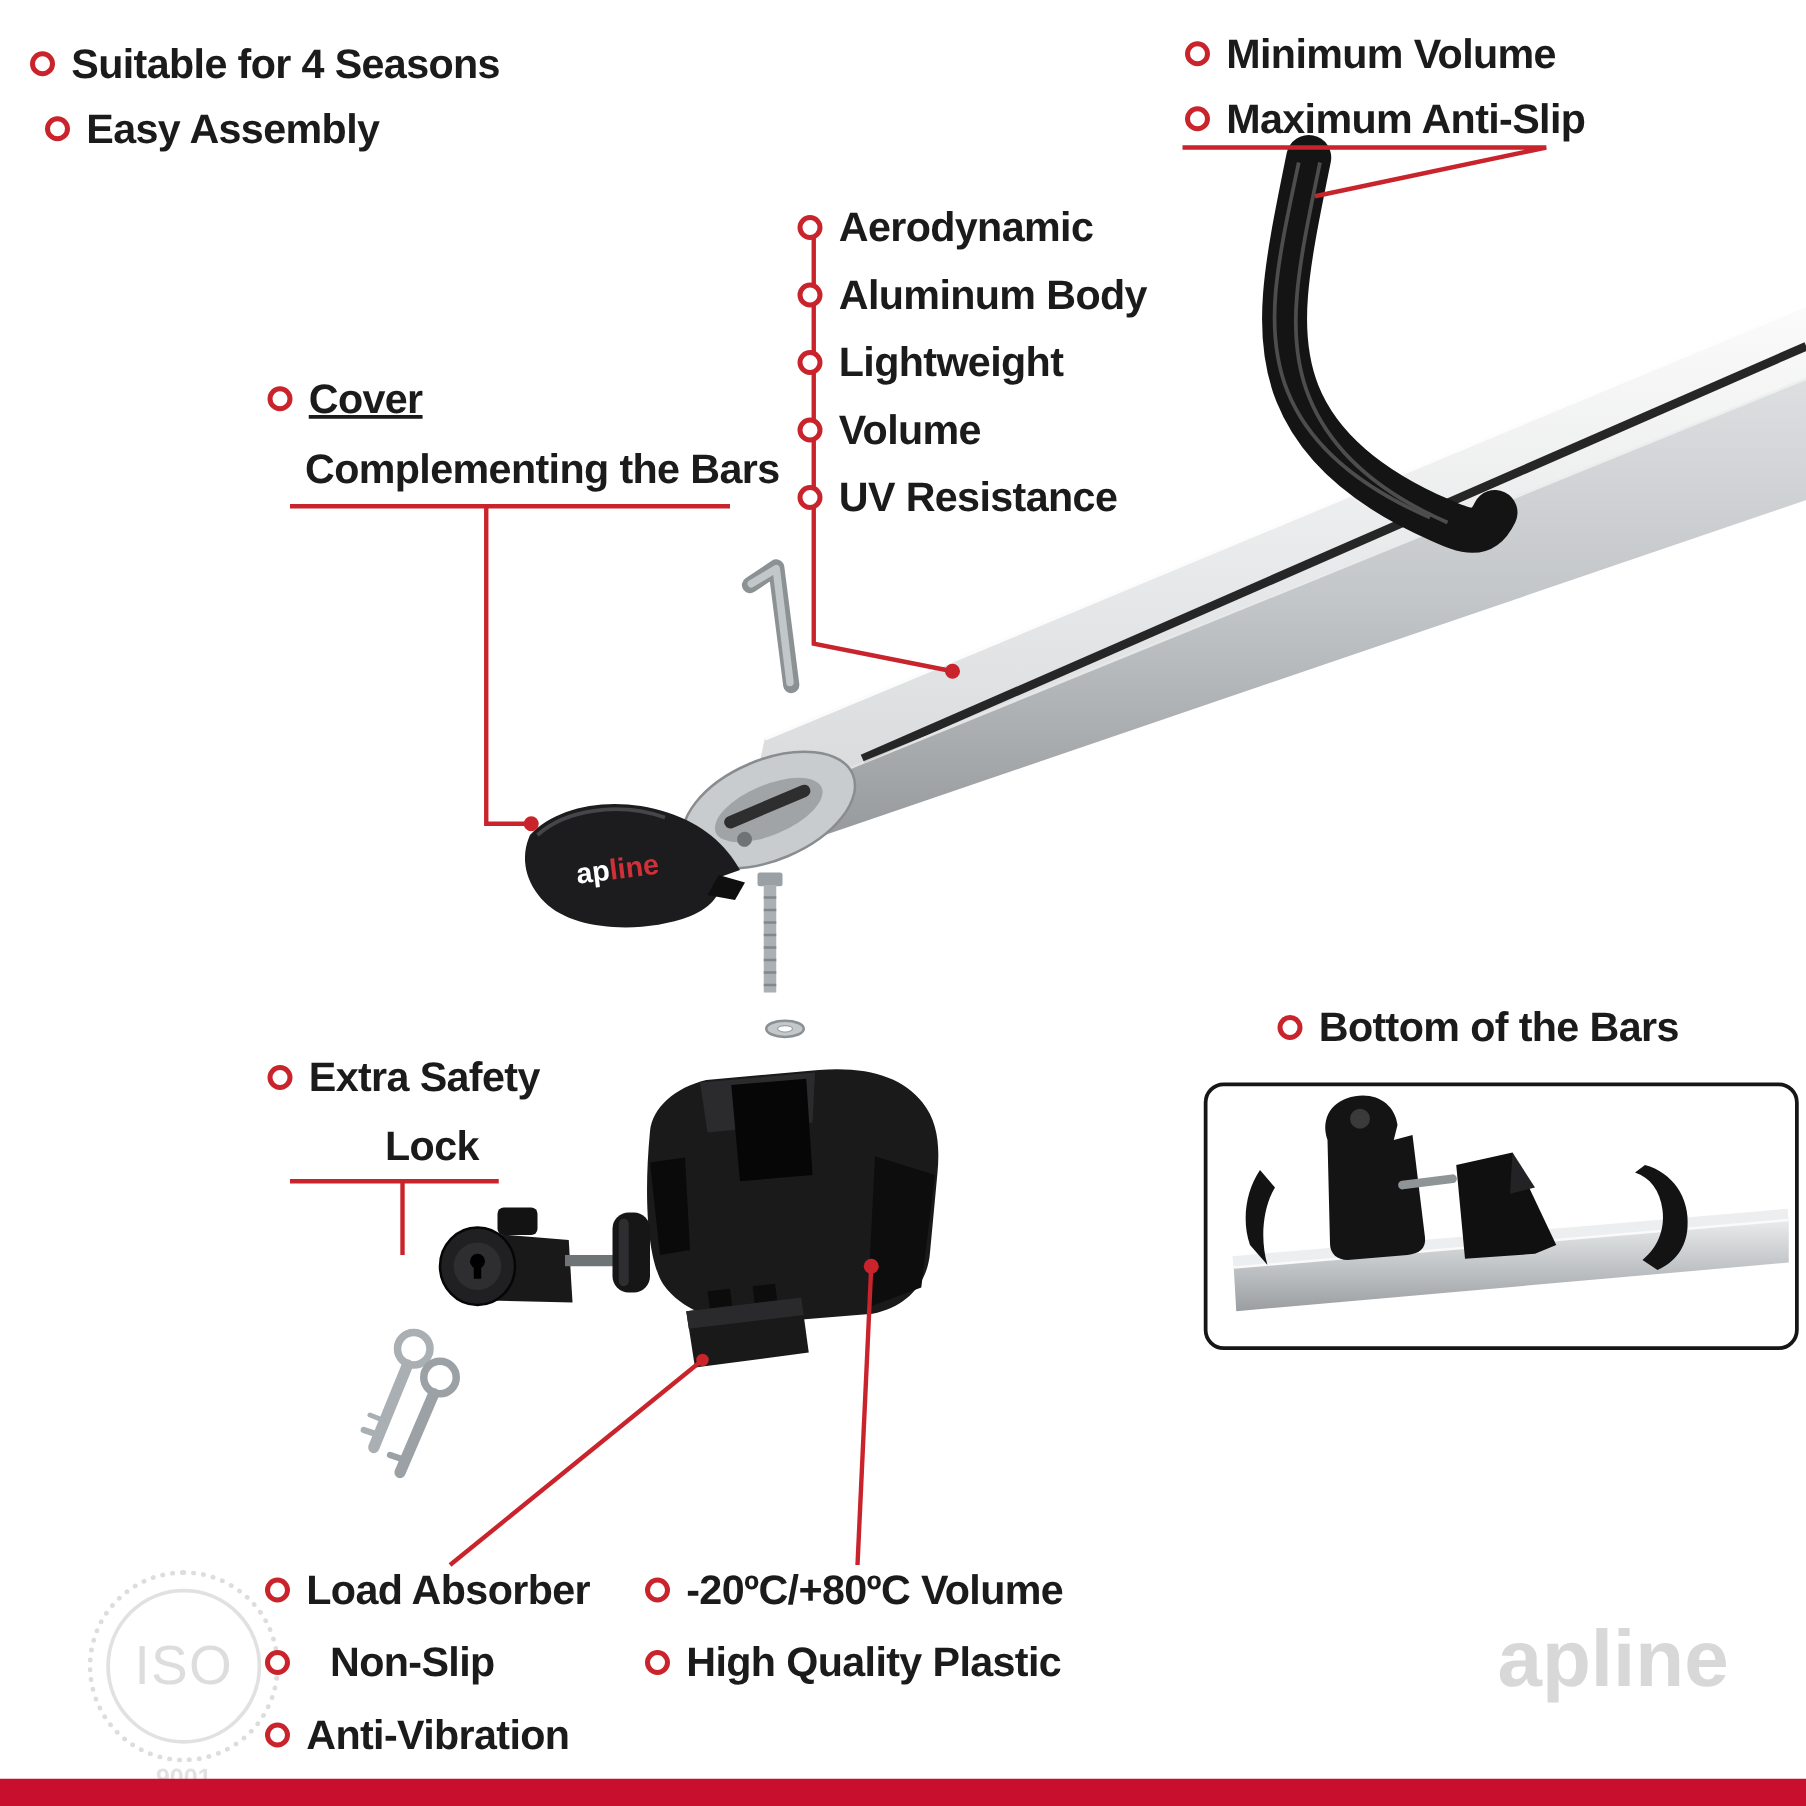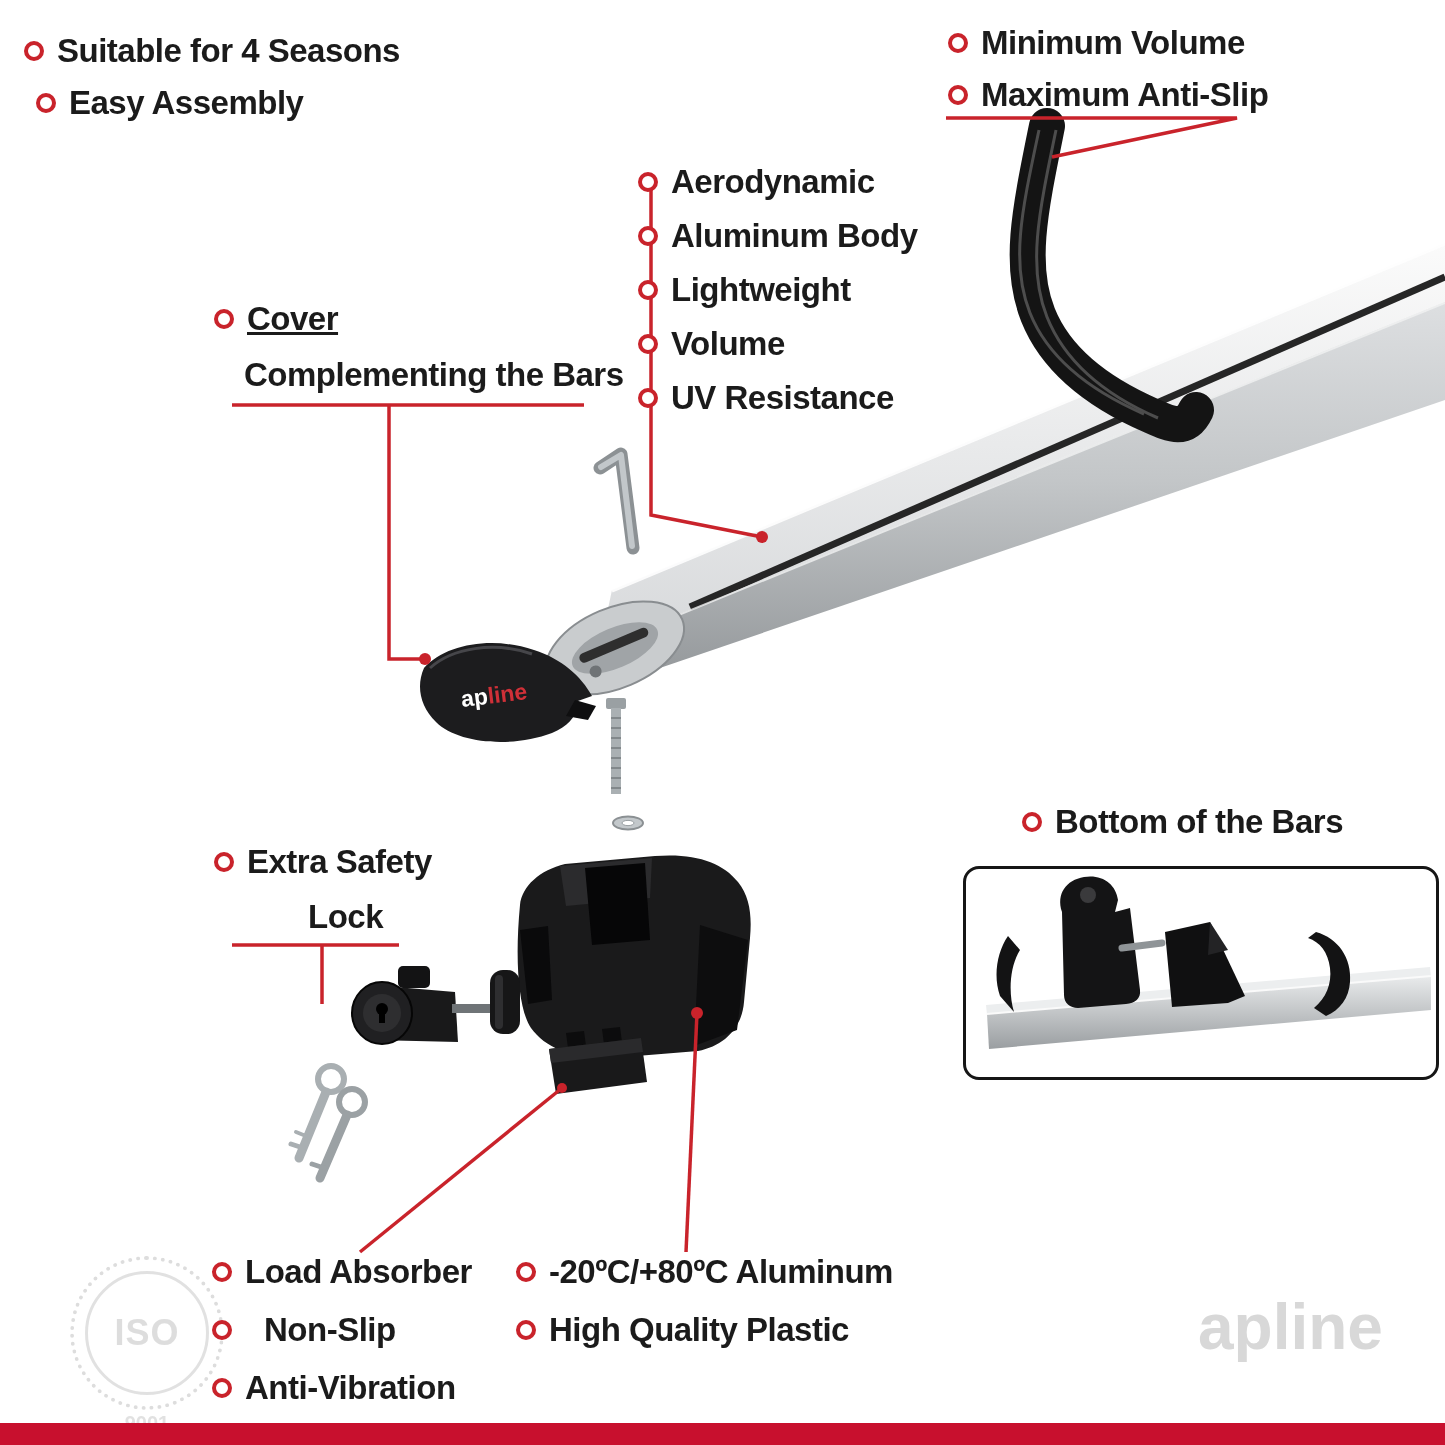--- a/index.html
+++ b/index.html
@@ -15,21 +15,21 @@
   .bottombox{position:absolute;z-index:2;left:963px;top:866px;width:470px;height:208px;
              border:3px solid #161616;border-radius:16px;background:transparent;}
   .footerbar{position:absolute;z-index:3;left:0;bottom:0;width:1445px;height:22px;background:#c8102e;}
   .watermark{position:absolute;z-index:1;left:1198px;top:1290px;font-size:64px;font-weight:700;
              color:#d8d8d8;letter-spacing:0;}
   .seal{position:absolute;z-index:1;left:62px;top:1256px;width:170px;height:172px;opacity:.5;text-align:center;}
   .seal .ring{width:146px;height:146px;margin:0 auto;border:4px dotted #bdbdbd;border-radius:50%;
               display:flex;align-items:center;justify-content:center;}
   .seal .inner{width:118px;height:118px;border:3px solid #c4c4c4;border-radius:50%;
                display:flex;align-items:center;justify-content:center;
-               font-size:36px;font-weight:700;color:#bdbdbd;letter-spacing:1px;}
+               font-size:44px;font-weight:400;color:#bdbdbd;letter-spacing:1px;}
   .seal .num{margin-top:2px;font-size:20px;font-weight:700;color:#c4c4c4;}
 </style>
 </head>
 <body>
 
 <div class="canvas">
 
   <svg class="layer product" viewBox="0 0 1445 1445">
     <defs>
       <linearGradient id="gTop" x1="0" y1="0" x2="0" y2="1">
@@ -225,21 +225,21 @@
     <span class="bullet"></span>
     <span>Non-Slip</span>
   </div>
   <div class="label" style="left:212px;top:1369px;">
     <span class="bullet"></span>
     <span>Anti-Vibration</span>
   </div>
 
   <div class="label" style="left:516px;top:1253px;">
     <span class="bullet"></span>
-    <span>-20ºC/+80ºC Aluminum</span>
+    <span>-20ºC/+80ºC Volume</span>
   </div>
   <div class="label" style="left:516px;top:1311px;">
     <span class="bullet"></span>
     <span>High Quality Plastic</span>
   </div>
 
   <div class="seal">
     <div class="ring">
       <div class="inner">ISO</div>
     </div>

